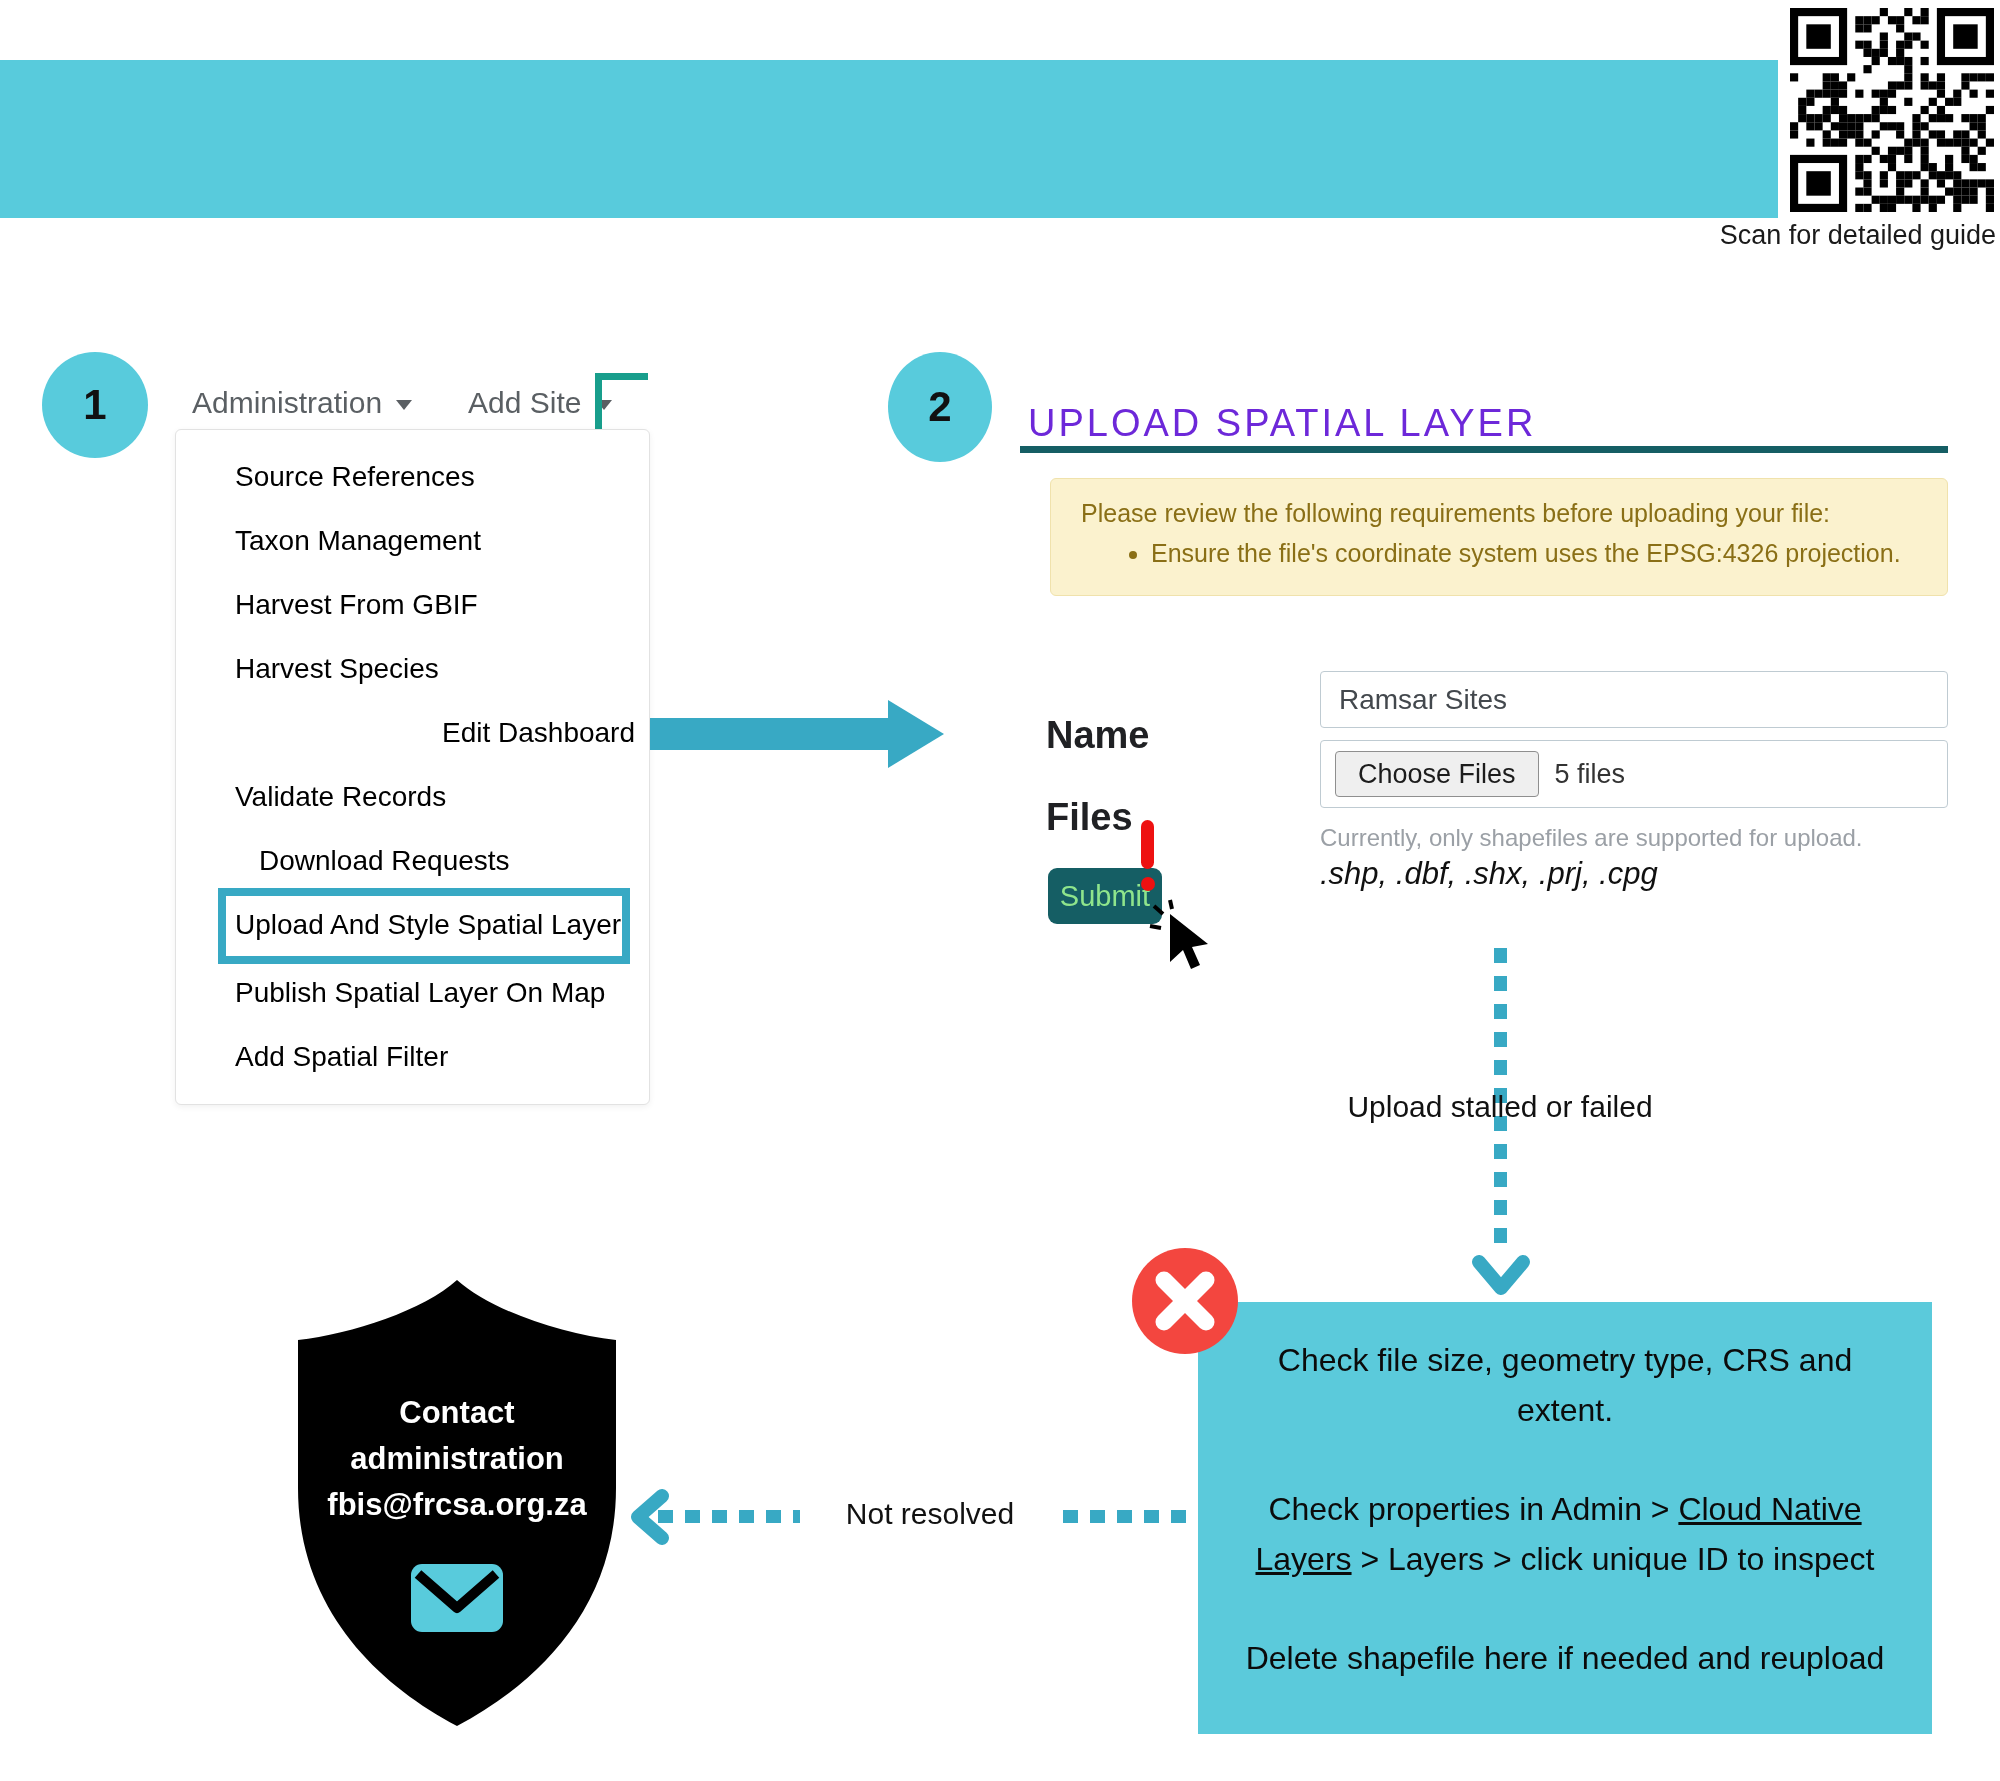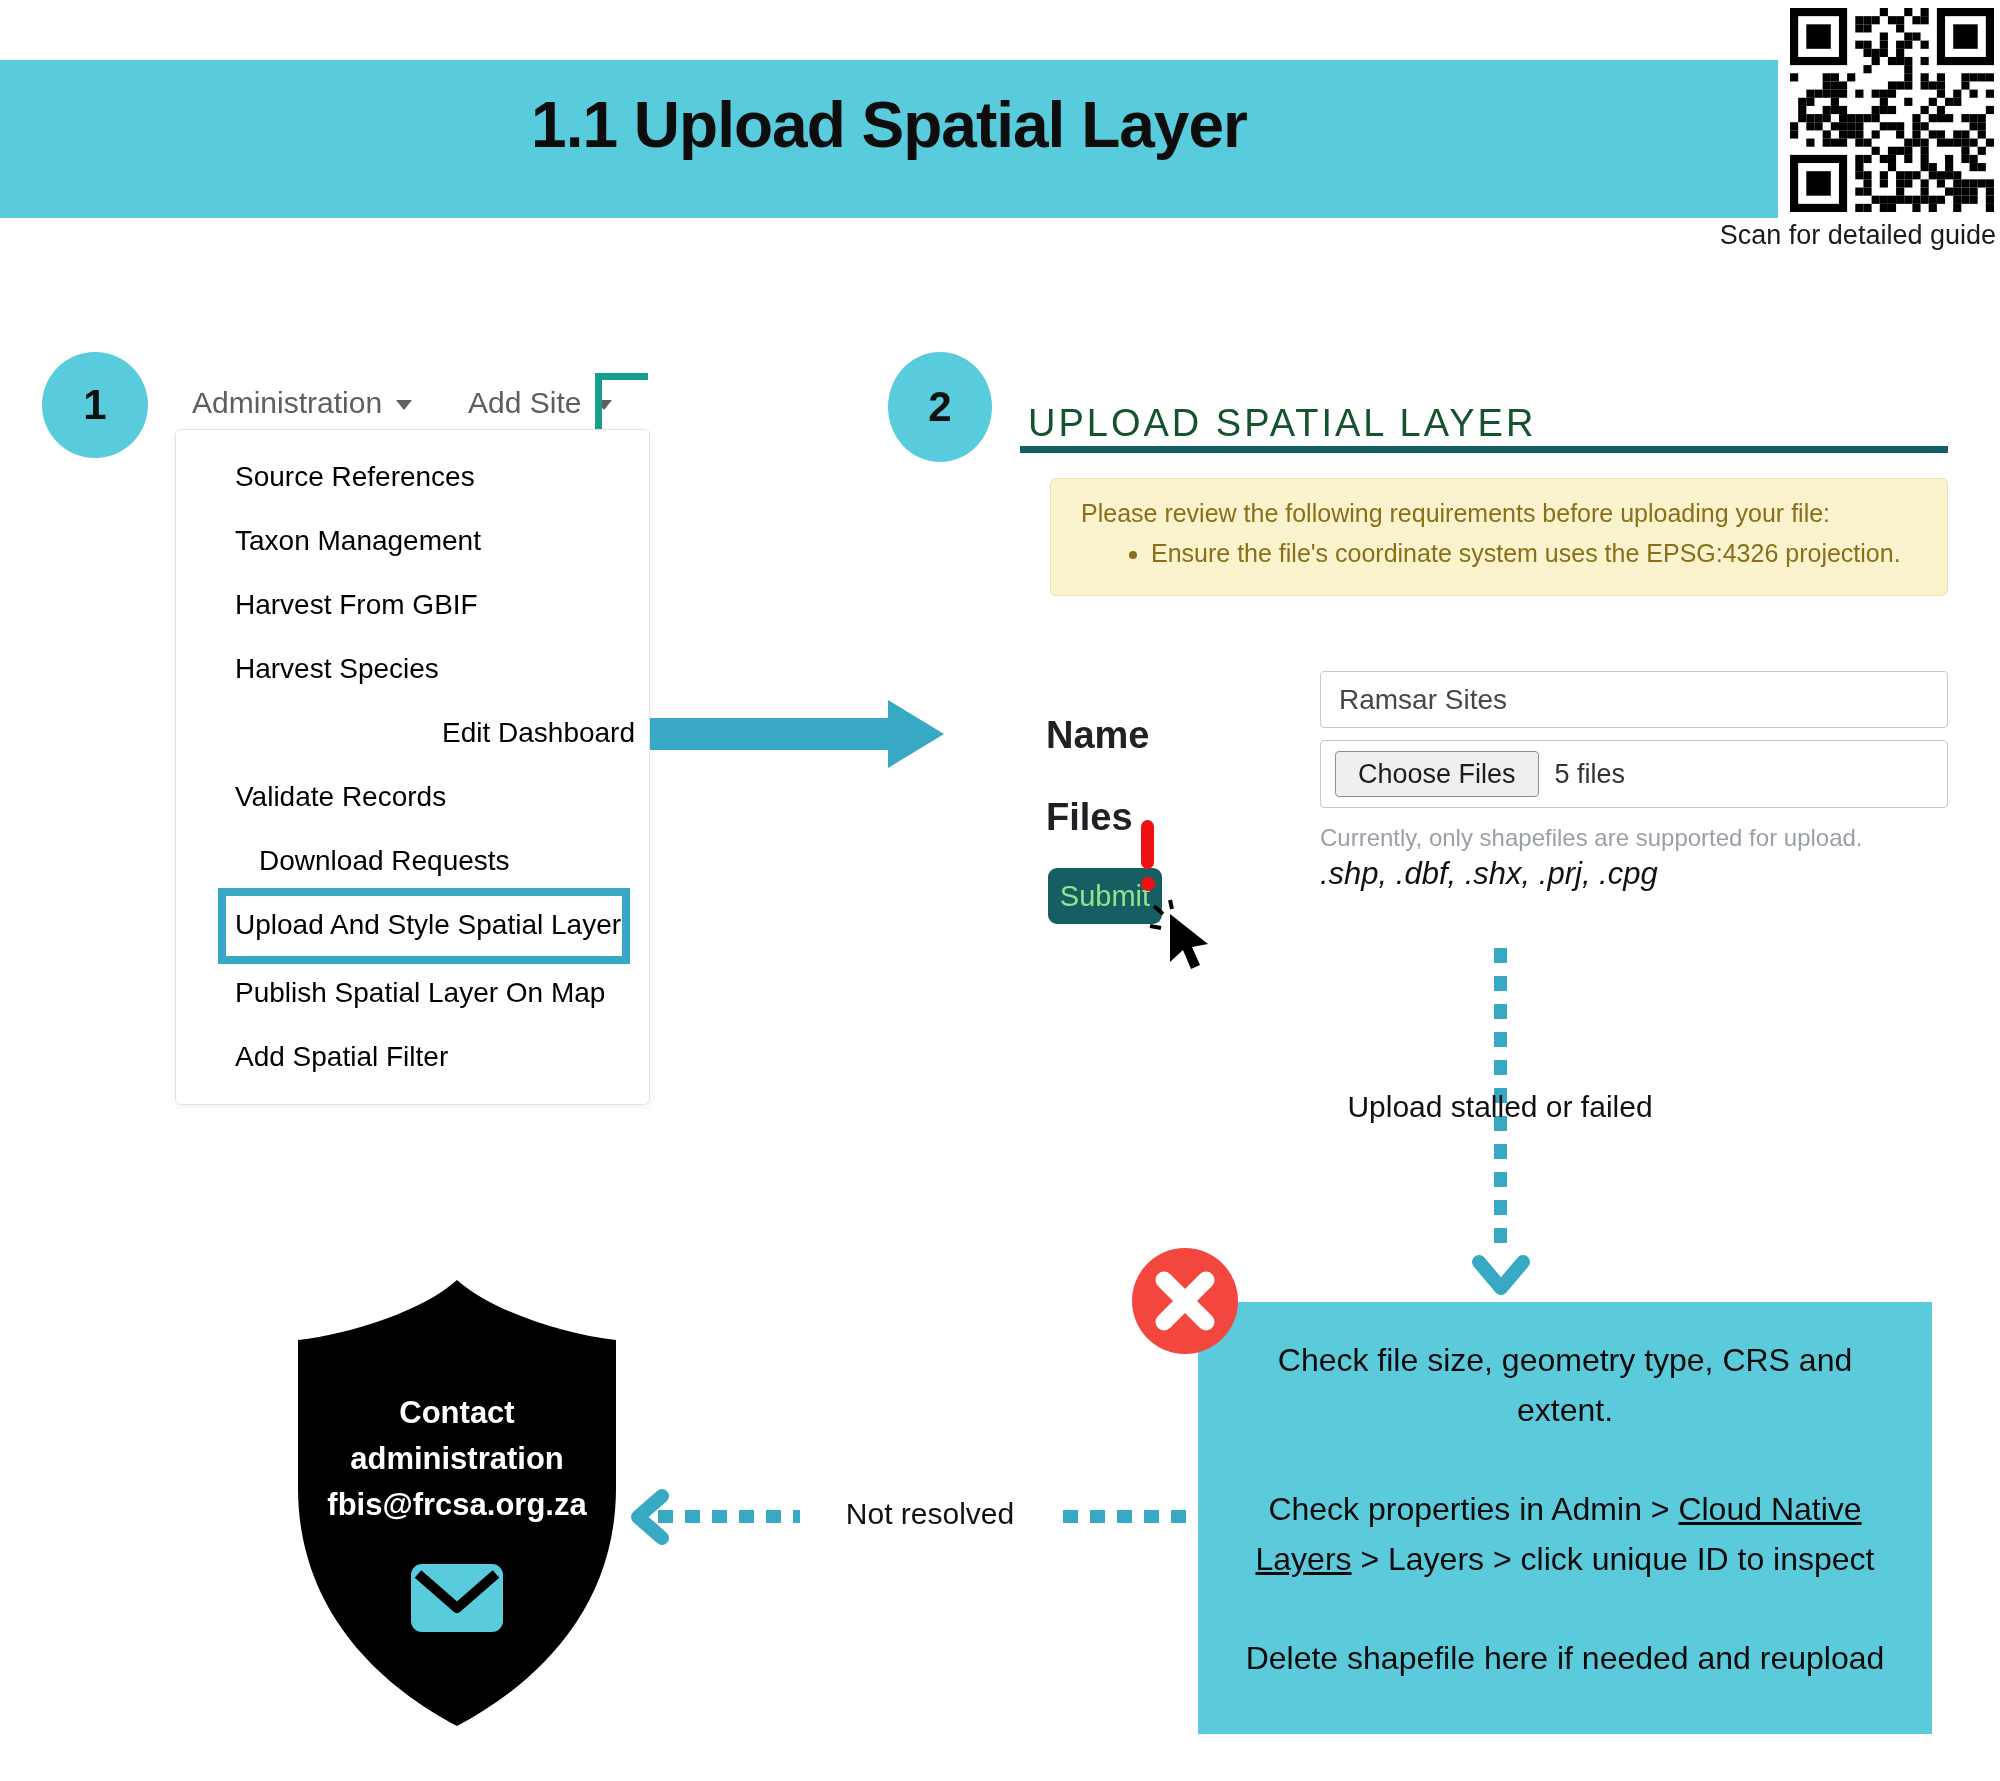--- a/index.html
+++ b/index.html
@@ -41,21 +41,21 @@
   .menu-item{left:235px;width:400px;height:36px;font-size:28px;color:#000000;white-space:nowrap;}
   .highlight-box{left:218px;top:888px;width:412px;height:76px;border:8px solid #38A9C4;
     background:#fff;box-sizing:border-box;}
 
   
   .big-arrow-shaft{left:650px;top:718px;width:240px;height:32px;background:#38A9C4;}
   .big-arrow-head{left:888px;top:700px;width:0;height:0;
     border-top:34px solid transparent;border-bottom:34px solid transparent;border-left:56px solid #38A9C4;}
 
   
-  .upload-heading{left:1028px;top:402px;font-size:38px;font-weight:400;letter-spacing:3px;color:#14532d;}
+  .upload-heading{left:1028px;top:402px;font-size:38px;font-weight:400;letter-spacing:3px;color:#6d28d9;}
   .heading-rule{left:1020px;top:446px;width:928px;height:7px;background:#155E64;}
 
   .notice-box{left:1050px;top:478px;width:898px;height:118px;background:#FBF2CE;
     border:1px solid #F0E2AC;border-radius:6px;box-sizing:border-box;color:#8A6F16;font-size:25px;}
   .notice-intro{position:absolute;left:30px;top:20px;}
   .notice-list{position:absolute;left:72px;top:54px;margin:0;padding-left:28px;}
   .notice-list li{margin-top:6px;}
 
   .form-label{left:1046px;font-size:38px;font-weight:700;color:#202124;}
   .text-input{left:1320px;width:628px;background:#fff;border:1px solid #BFCBD2;border-radius:4px;
@@ -95,21 +95,20 @@
   .shield-text{left:287px;top:1390px;width:340px;text-align:center;color:#fff;
     font-size:31px;font-weight:700;line-height:46px;}
   .envelope{left:411px;top:1564px;}
 </style>
 </head>
 <body>
 
 <div id="canvas">
 
   <div class="abs banner"></div>
-  <div class="abs banner-title">1.1 Upload Spatial Layer</div>
 
   <div class="abs qr-wrap">
     <svg id="qr-svg" width="204" height="204" viewBox="0 0 204 204">
         <rect x="89.76" y="0" width="8.16" height="8.16" fill="#000"></rect>
         <rect x="114.24000000000001" y="0" width="8.16" height="8.16" fill="#000"></rect>
         <rect x="130.56" y="0" width="8.16" height="8.16" fill="#000"></rect>
         <rect x="65.28" y="8.16" width="8.16" height="8.16" fill="#000"></rect>
         <rect x="73.44" y="8.16" width="8.16" height="8.16" fill="#000"></rect>
         <rect x="81.6" y="8.16" width="8.16" height="8.16" fill="#000"></rect>
         <rect x="97.92" y="8.16" width="8.16" height="8.16" fill="#000"></rect>

